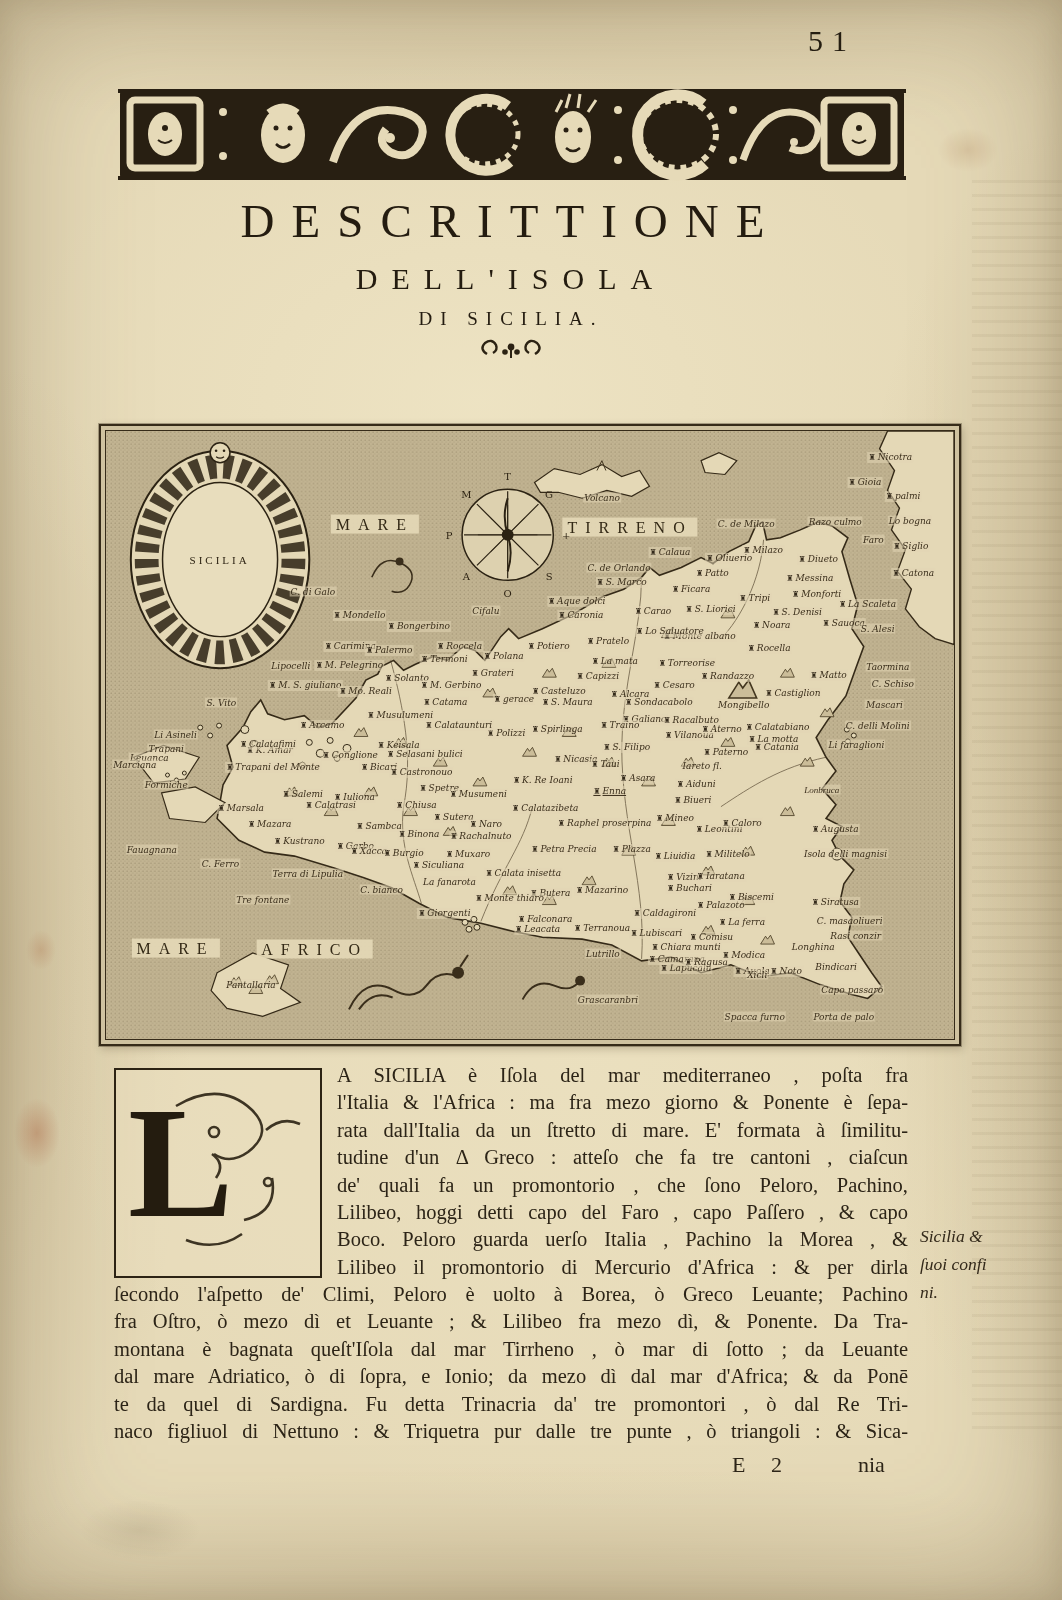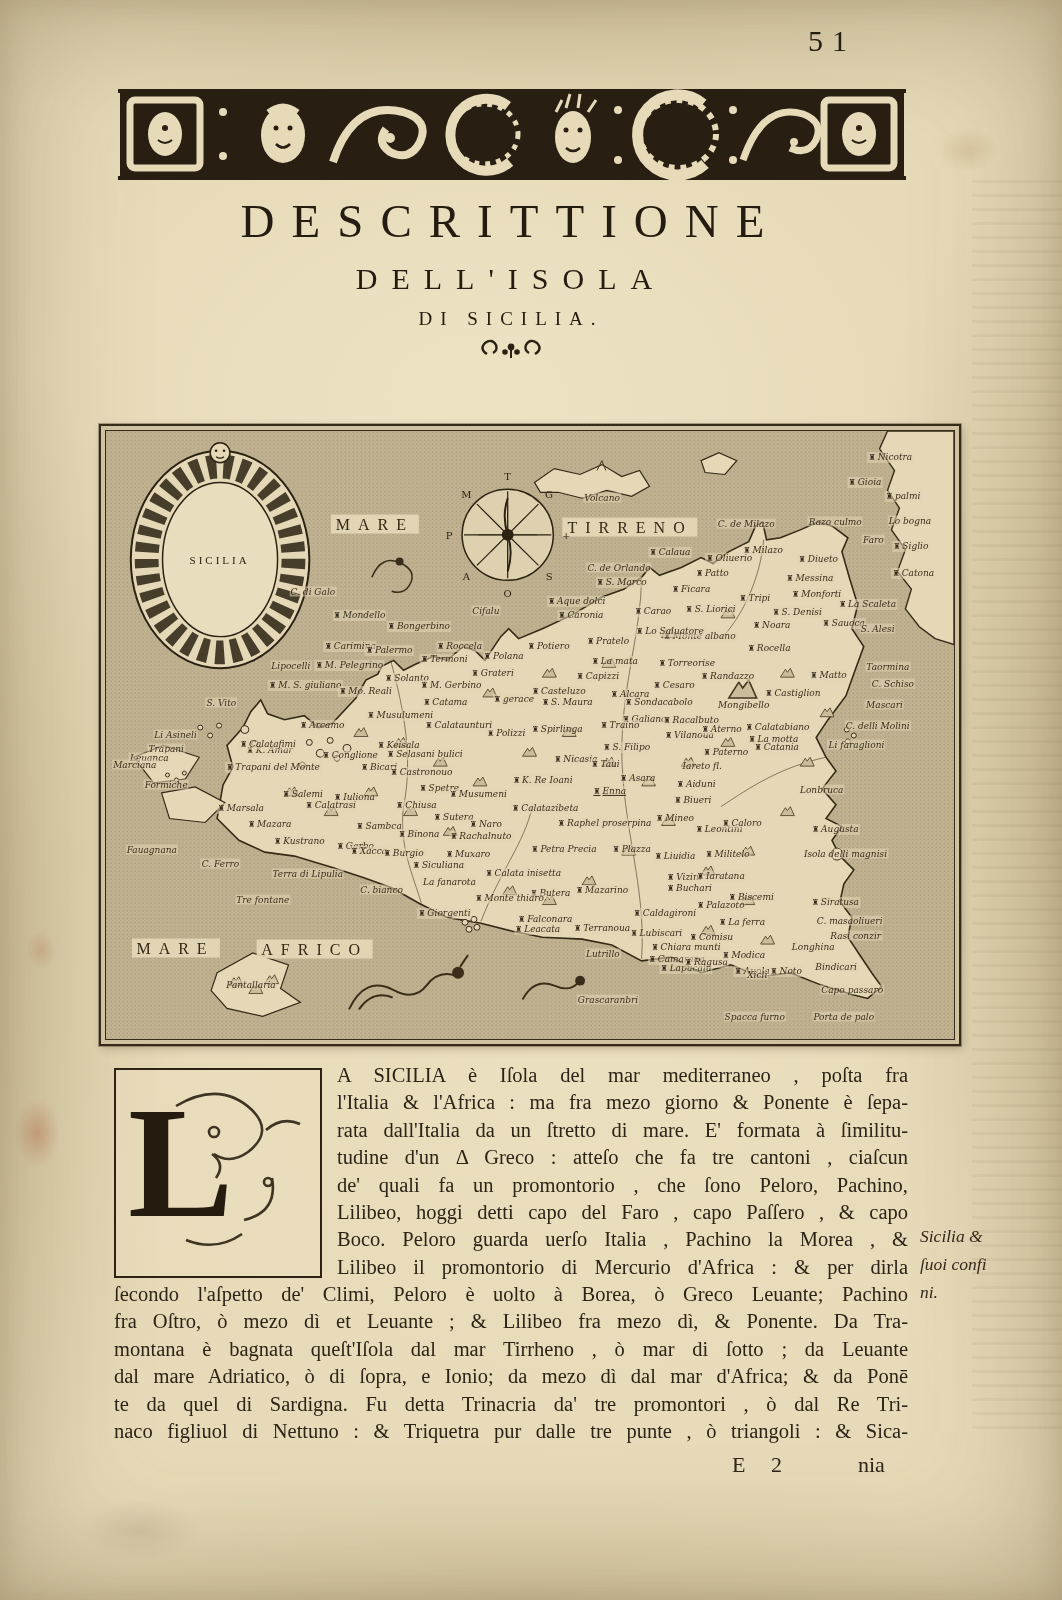--- a/index.html
+++ b/index.html
@@ -375,21 +375,21 @@
         <span class="ml" style="left: 62.7%; top: 57.3%;"><i class="tw">♜</i>Asara</span>
         <span class="ml" style="left: 59.4%; top: 59.4%; text-decoration: underline;"><i class="tw">♜</i>Enna</span>
         <span class="ml" style="left: 69.6%; top: 58.3%;"><i class="tw">♜</i>Aiduni</span>
         <span class="ml" style="left: 69.2%; top: 60.8%;"><i class="tw">♜</i>Biueri</span>
         <span class="ml" style="left: 51.8%; top: 62.1%;"><i class="tw">♜</i>Calatazibeta</span>
         <span class="ml" style="left: 67.1%; top: 63.8%;"><i class="tw">♜</i>Mineo</span>
         <span class="ml" style="left: 58.8%; top: 64.7%;"><i class="tw">♜</i>Raphel proserpina</span>
         <span class="ml" style="left: 72.3%; top: 65.6%;"><i class="tw">♜</i>Leontini</span>
         <span class="ml" style="left: 75%; top: 64.7%;"><i class="tw">♜</i>Caloro</span>
         <span class="ml" style="left: 86%; top: 65.6%;"><i class="tw">♜</i>Augusta</span>
-        <span class="ml" style="left: 84.4%; top: 59%;">Lonbruca</span>
+        <span class="ml" style="left: 84.4%; top: 59%; font-family: Liberation Serif, serif;">Lonbruca</span>
         <span class="ml" style="left: 87.2%; top: 69.5%;">Isola delli magnisi</span>
         <span class="ml" style="left: 86%; top: 77.7%;"><i class="tw">♜</i>Siratusa</span>
         <span class="ml" style="left: 87.7%; top: 80.6%;">C. masaoliueri</span>
         <span class="ml" style="left: 88.4%; top: 83%;">Rasi conzir</span>
         <span class="ml" style="left: 83.4%; top: 84.8%;">Longhina</span>
         <span class="ml" style="left: 86.1%; top: 88.1%;">Bindicari</span>
         <span class="ml" style="left: 88%; top: 92%;">Capo passaro</span>
         <span class="ml" style="left: 87%; top: 96.3%;">Porta de palo</span>
         <span class="ml" style="left: 76.5%; top: 96.3%;">Spacca furno</span>
         <span class="ml" style="left: 80.2%; top: 89%;"><i class="tw">♜</i>Noto</span>

